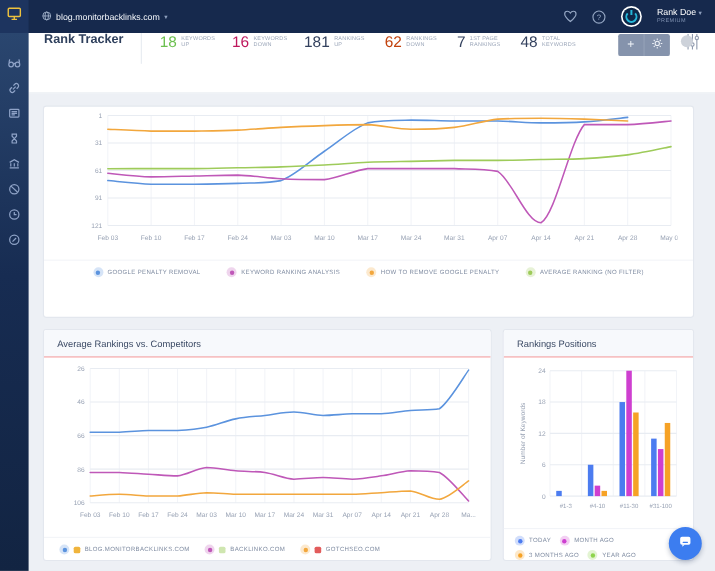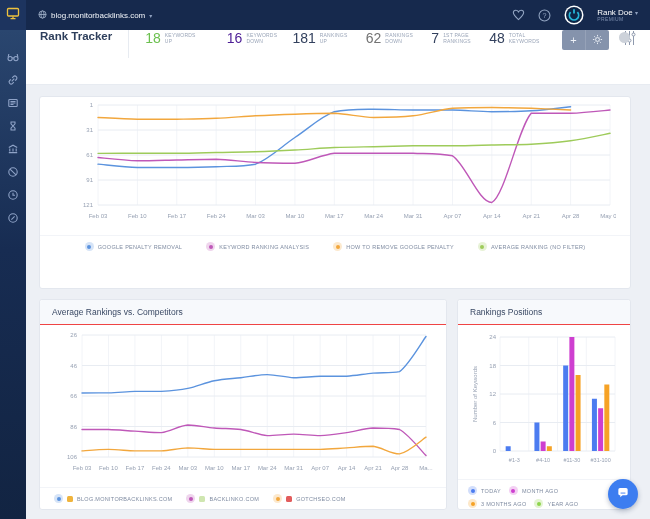--- a/index.html
+++ b/index.html
@@ -170,29 +170,29 @@
   <div class="content">
     <div class="header">
       <span class="page-title">Rank Tracker</span>
       <div class="hdivider"></div>
       <div class="stats" id="stats">
           <div class="stat">
             <span class="num" style="color: rgb(108, 192, 79);">18</span>
             <span class="lbl">KEYWORDS UP</span>
           </div>
           <div class="stat">
-            <span class="num" style="color: #4c1d95; margin-left: 16px;">16</span>
+            <span class="num" style="color: #be185d;">16</span>
             <span class="lbl">KEYWORDS DOWN</span>
           </div>
           <div class="stat">
             <span class="num" style="color: rgb(51, 65, 94);">181</span>
             <span class="lbl">RANKINGS UP</span>
           </div>
           <div class="stat">
-            <span class="num" style="color: #737373;">62</span>
+            <span class="num" style="color: #c2410c;">62</span>
             <span class="lbl">RANKINGS DOWN</span>
           </div>
           <div class="stat">
             <span class="num" style="color: rgb(51, 65, 94);">7</span>
             <span class="lbl">1ST PAGE RANKINGS</span>
           </div>
           <div class="stat">
             <span class="num" style="color: rgb(51, 65, 94);">48</span>
             <span class="lbl">TOTAL KEYWORDS</span>
           </div>

